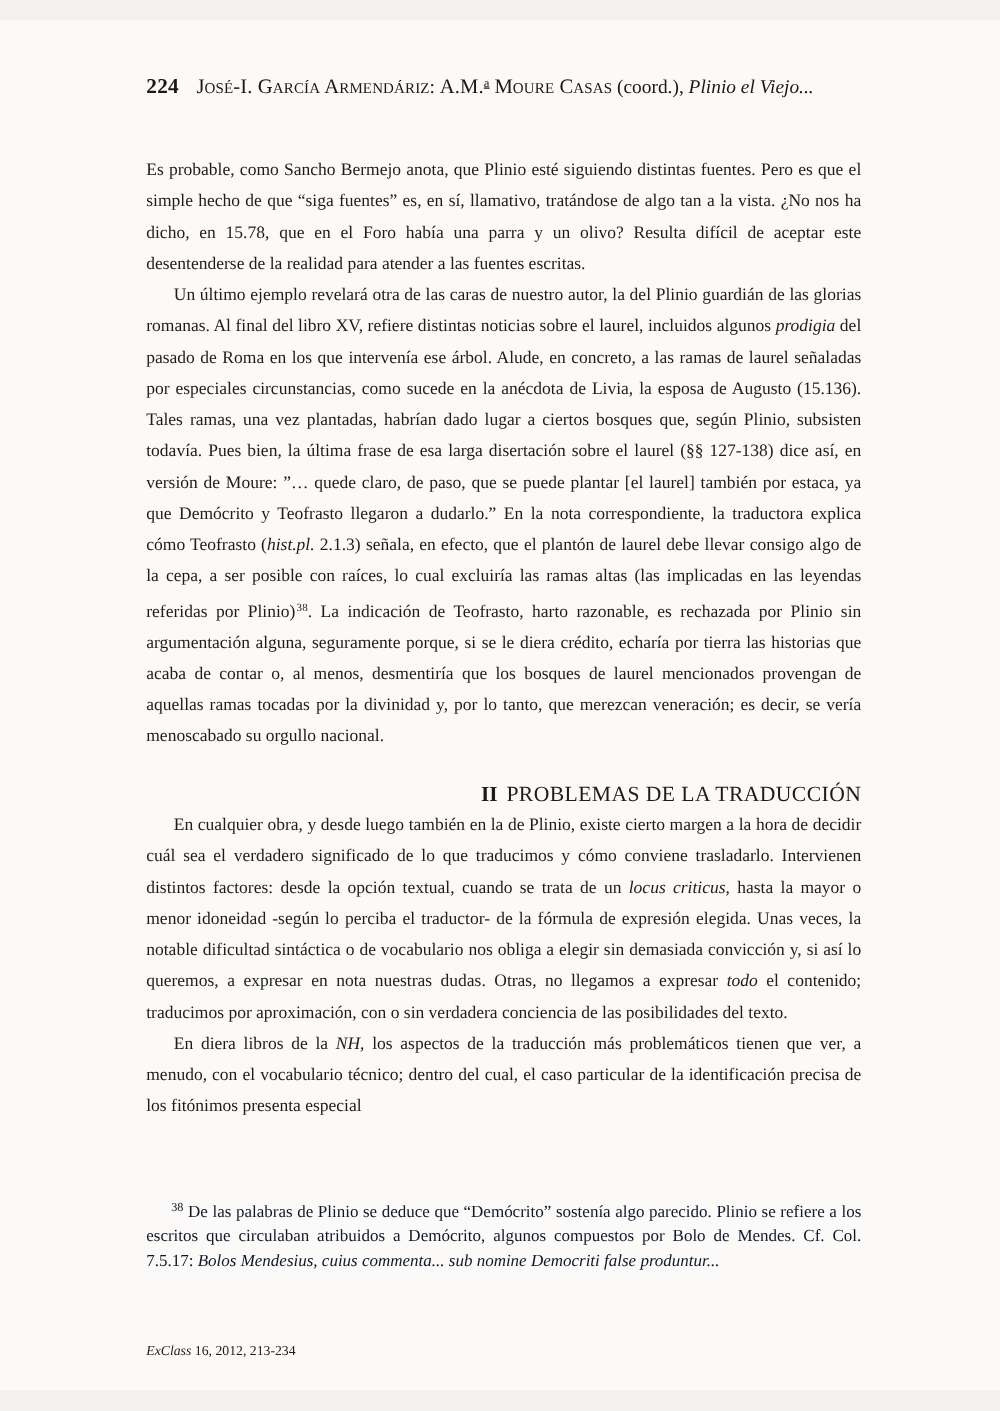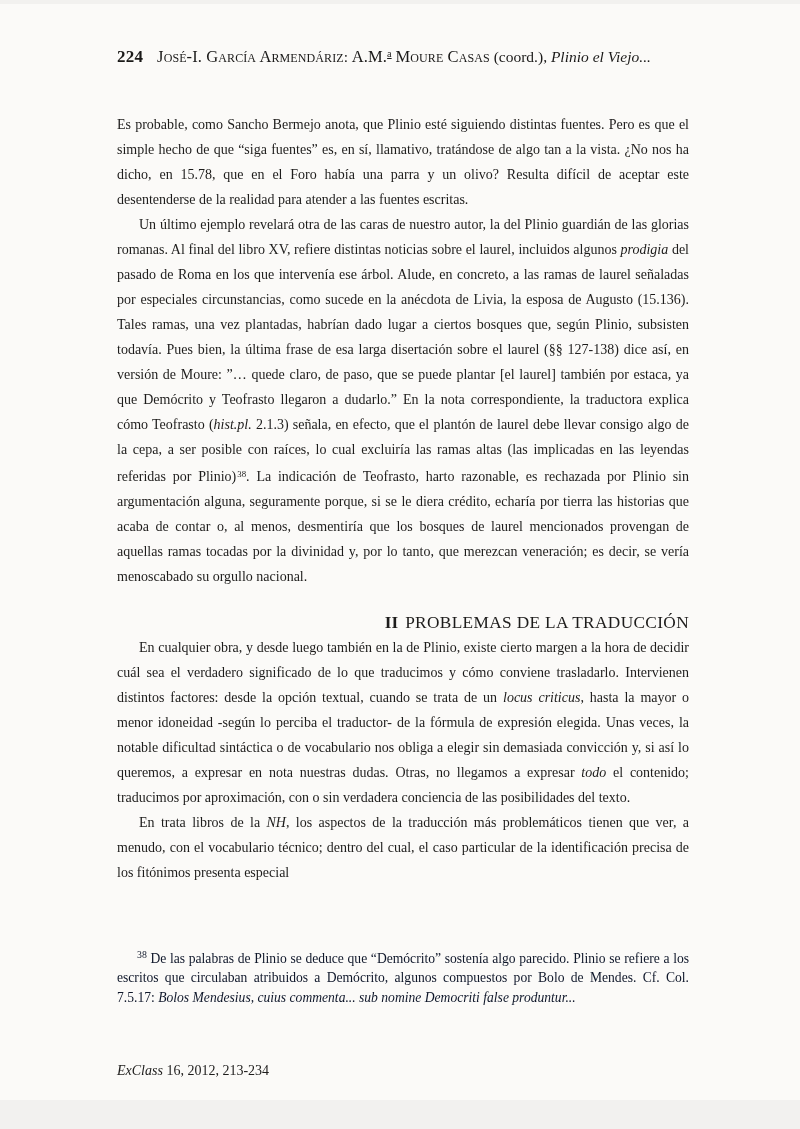--- a/index.html
+++ b/index.html
@@ -5,21 +5,21 @@
   html, body {
     margin: 0;
     padding: 0;
     background: #f2f1ef;
   }
   .page {
     position: relative;
     width: 800px;
     height: 1096px;
     background: #fbfaf8;
-    margin: 4px auto;
+    margin: 16px auto;
     overflow: hidden;
     font-family: "Liberation Serif", "DejaVu Serif", serif;
     color: #1d1c1b;
     -webkit-font-smoothing: antialiased;
   }
 
   
   .running-head {
     position: absolute;
     left: 117px;
@@ -109,21 +109,21 @@
   p.footnote sup.fnum {
     font-size: 0.72em;
     vertical-align: 0.48em;
   }
 
   
   .page-footer {
     position: absolute;
     left: 117px;
     top: 1059px;
-    font-size: 14px;
+    font-size: 11px;
     line-height: 1.2;
     color: #1d1c1b;
     white-space: nowrap;
   }
 </style>
 </head>
 <body style="background: rgb(242, 241, 239);">
 
 <div class="page" style="background: rgb(251, 250, 248);">
 
@@ -140,21 +140,21 @@
     <p class="para"><span>Es probable, como Sancho Bermejo anota, que Plinio esté siguiendo distintas fuentes. Pero es que el simple hecho de que “siga fuentes” es, en sí, llamativo, tratándose de algo tan a la vista. ¿No nos ha dicho, en 15.78, que en el Foro había una parra y un olivo? Resulta difícil de aceptar este desentenderse de la realidad para atender a las fuentes escritas.</span></p>
 
     <p class="para indent"><span>Un último ejemplo revelará otra de las caras de nuestro autor, la del Plinio guardián de las glorias romanas. Al final del libro XV, refiere distintas noticias sobre el laurel, incluidos algunos </span><em class="ital">prodigia</em><span> del pasado de Roma en los que intervenía ese árbol. Alude, en concreto, a las ramas de laurel señaladas por especiales circunstancias, como sucede en la anécdota de Livia, la esposa de Augusto (15.136). Tales ramas, una vez plantadas, habrían dado lugar a ciertos bosques que, según Plinio, subsisten todavía. Pues bien, la última frase de esa larga disertación sobre el laurel (§§ 127-138) dice así, en versión de Moure: ”… quede claro, de paso, que se puede plantar [el laurel] también por estaca, ya que Demócrito y Teofrasto llegaron a dudarlo.” En la nota correspondiente, la traductora explica cómo Teofrasto (</span><em class="ital">hist.pl.</em><span> 2.1.3) señala, en efecto, que el plantón de laurel debe llevar consigo algo de la cepa, a ser posible con raíces, lo cual excluiría las ramas altas (las implicadas en las leyendas referidas por Plinio)</span><sup class="fn">38</sup><span>. La indicación de Teofrasto, harto razonable, es rechazada por Plinio sin argumentación alguna, seguramente porque, si se le diera crédito, echaría por tierra las historias que acaba de contar o, al menos, desmentiría que los bosques de laurel mencionados provengan de aquellas ramas tocadas por la divinidad y, por lo tanto, que merezcan veneración; es decir, se vería menoscabado su orgullo nacional.</span></p>
 
     <div class="section-head">
       <span class="numeral">II</span><span class="head-title">PROBLEMAS DE LA TRADUCCIÓN</span>
     </div>
 
     <p class="para indent"><span>En cualquier obra, y desde luego también en la de Plinio, existe cierto margen a la hora de decidir cuál sea el verdadero significado de lo que traducimos y cómo conviene trasladarlo. Intervienen distintos factores: desde la opción textual, cuando se trata de un </span><em class="ital">locus criticus</em><span>, hasta la mayor o menor idoneidad -según lo perciba el traductor- de la fórmula de expresión elegida. Unas veces, la notable dificultad sintáctica o de vocabulario nos obliga a elegir sin demasiada convicción y, si así lo queremos, a expresar en nota nuestras dudas. Otras, no llegamos a expresar </span><em class="ital">todo</em><span> el contenido; traducimos por aproximación, con o sin verdadera conciencia de las posibilidades del texto.</span></p>
 
-    <p class="para indent"><span>En trata libros de la </span><em class="ital">NH</em><span>, los aspectos de la traducción más problemáticos tienen que ver, a menudo, con el vocabulario técnico; dentro del cual, el caso particular de la identificación precisa de los fitónimos presenta especial</span></p>
+    <p class="para indent"><span>En diera libros de la </span><em class="ital">NH</em><span>, los aspectos de la traducción más problemáticos tienen que ver, a menudo, con el vocabulario técnico; dentro del cual, el caso particular de la identificación precisa de los fitónimos presenta especial</span></p>
   </div>
 
   <div class="footnote-block">
     <p class="footnote">
       <sup class="fnum">38</sup><span><span> De las palabras de Plinio se deduce que “Demócrito” sostenía algo parecido. Plinio se refiere a los escritos que circulaban atribuidos a Demócrito, algunos compuestos por Bolo de Mendes. Cf. Col. 7.5.17: </span><em class="ital">Bolos Mendesius, cuius commenta... sub nomine Democriti false produntur...</em></span>
     </p>
   </div>
 
   <div class="page-footer">
     <span class="ital">ExClass</span><span> 16, 2012, 213-234</span>

